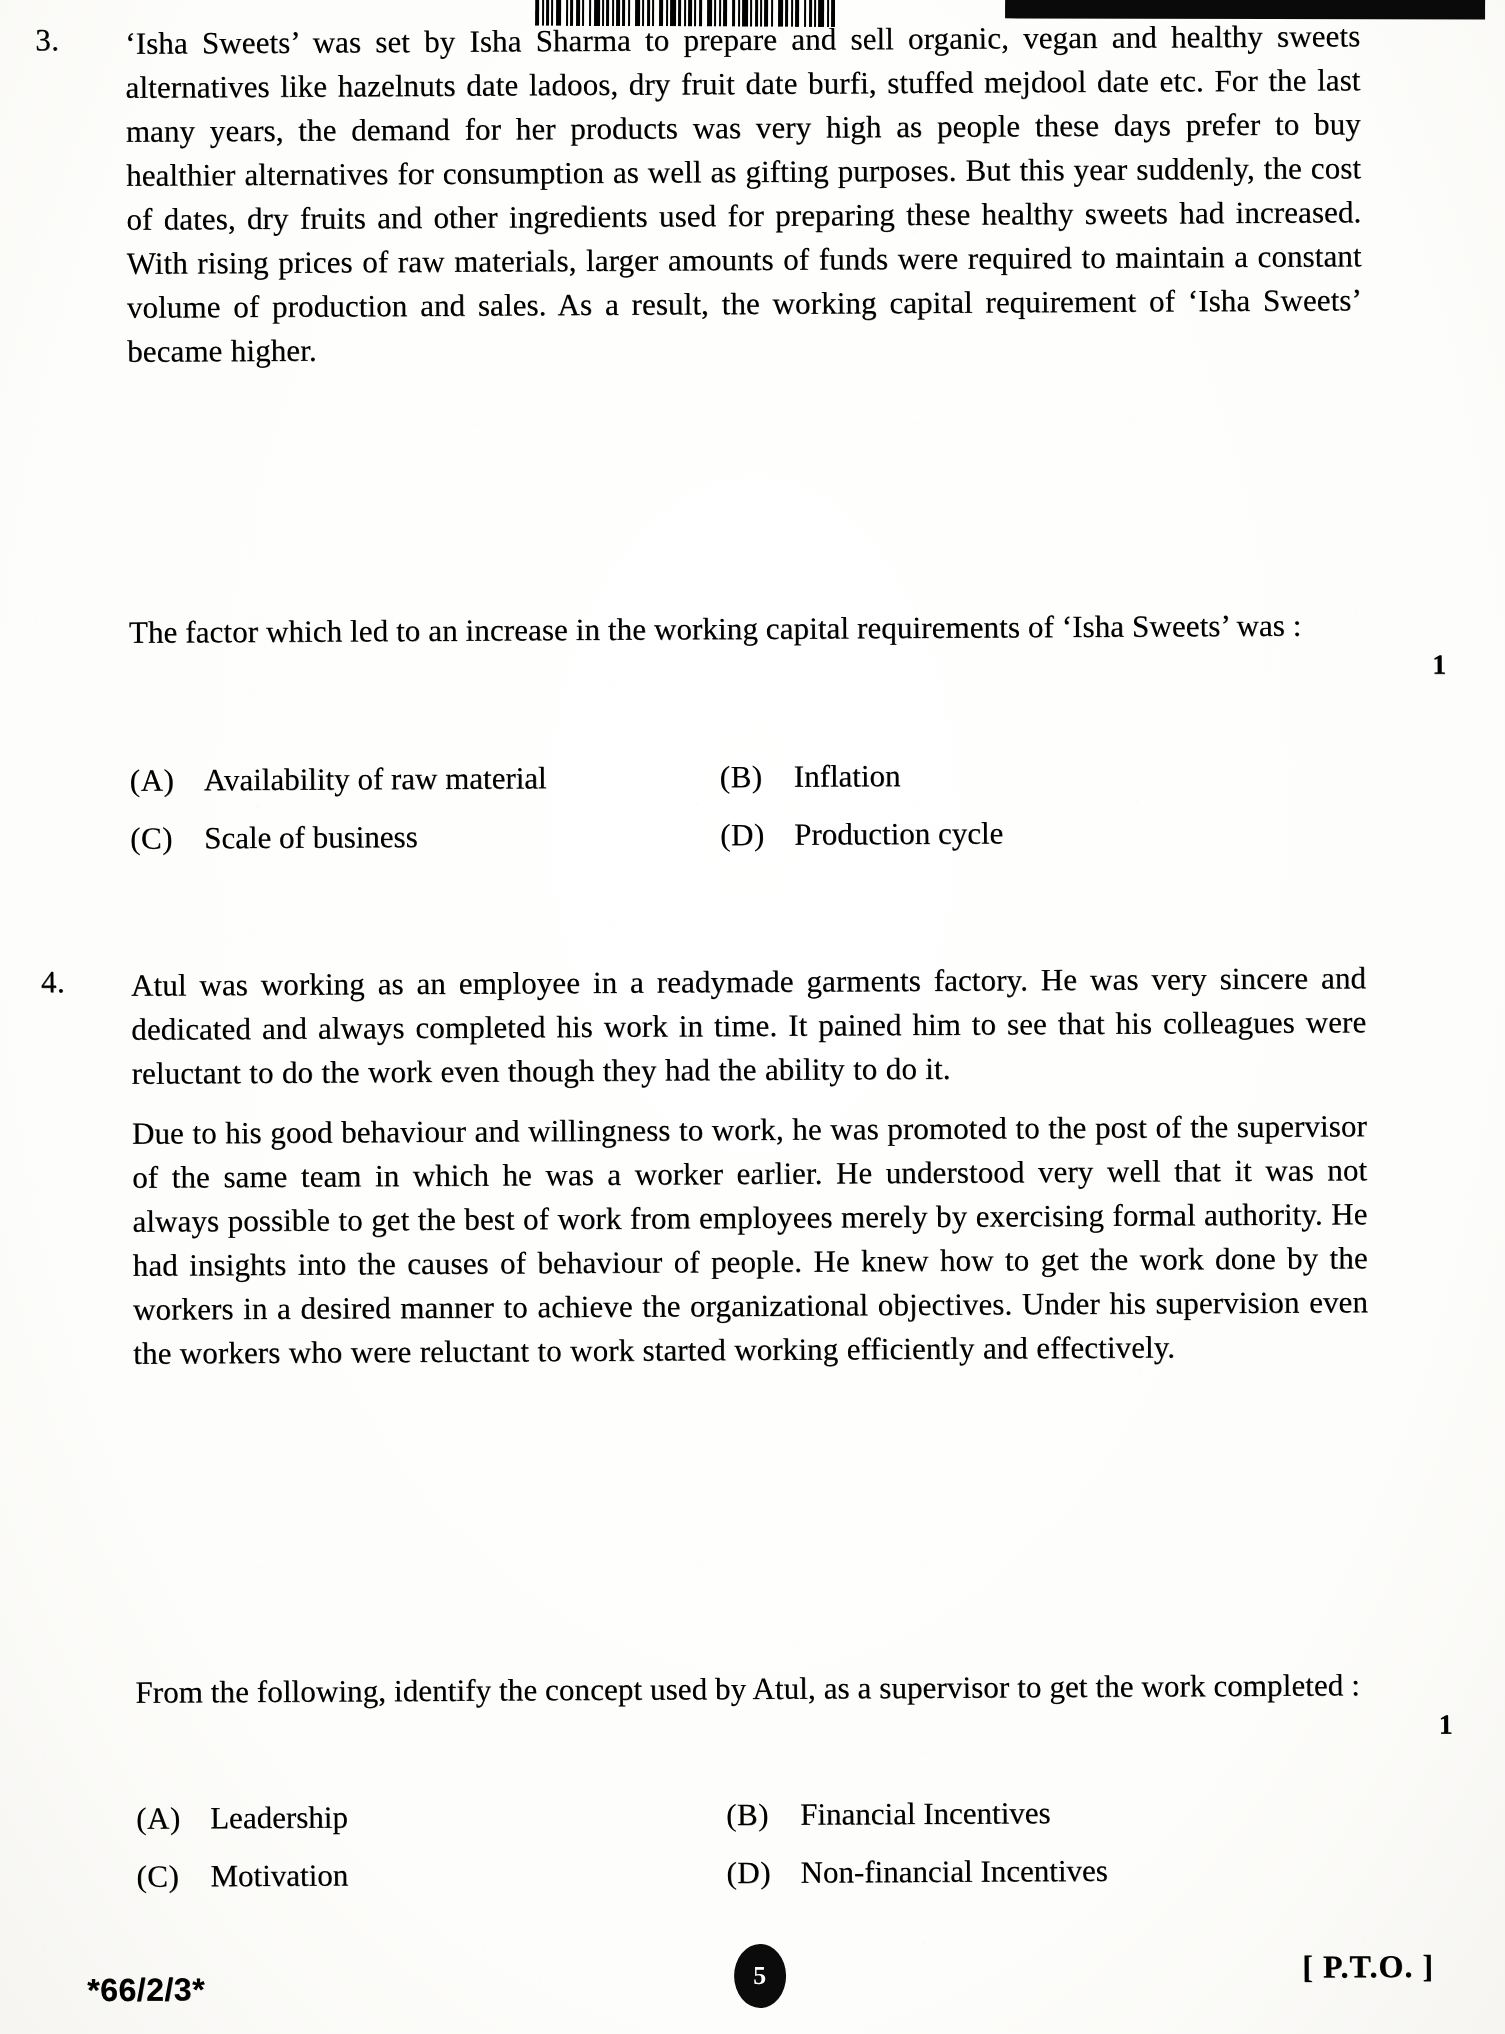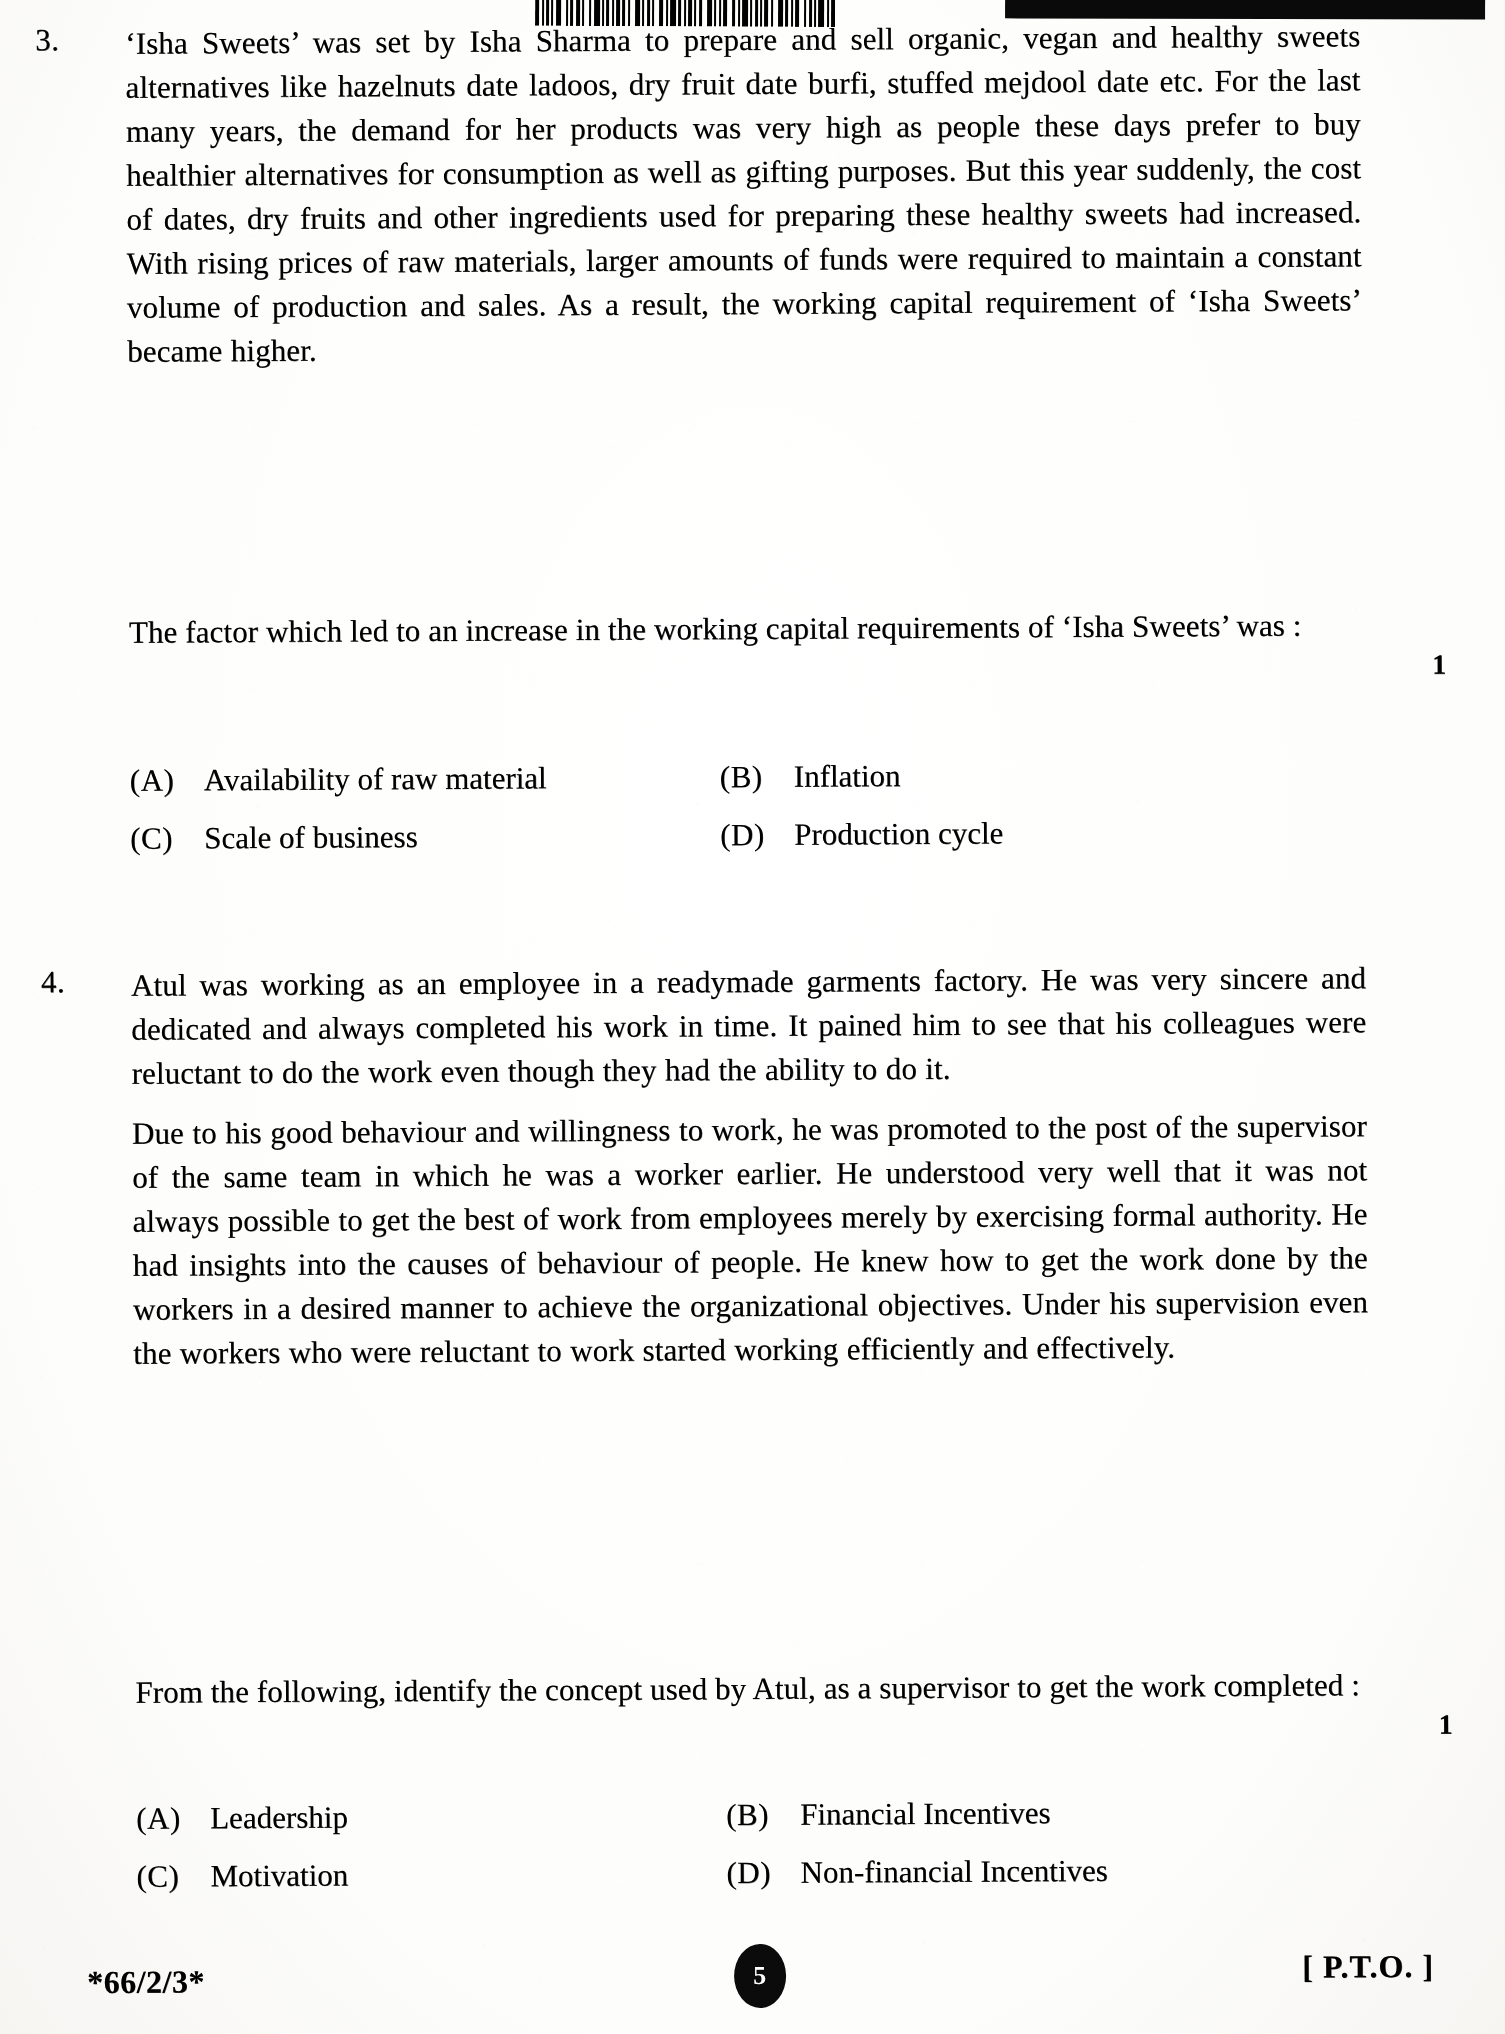--- a/index.html
+++ b/index.html
@@ -147,25 +147,25 @@
   .footer {
     position: absolute;
     left: 0;
     bottom: 20px;
     width: 1505px;
     height: 70px;
   }
   .paper-code {
     position: absolute;
     left: 80px;
-    top: 16px;
+    top: 24px;
     font-size: 32px;
     font-weight: bold;
     letter-spacing: 0.5px;
-    font-family: Liberation Serif, serif;
+    font-family: Liberation Sans, sans-serif;
   }
   .page-badge {
     position: absolute;
     left: 50%;
     transform: translateX(-50%);
     top: 0px;
     width: 52px;
     height: 64px;
     border-radius: 50%;
     background: #0b0b0b;

